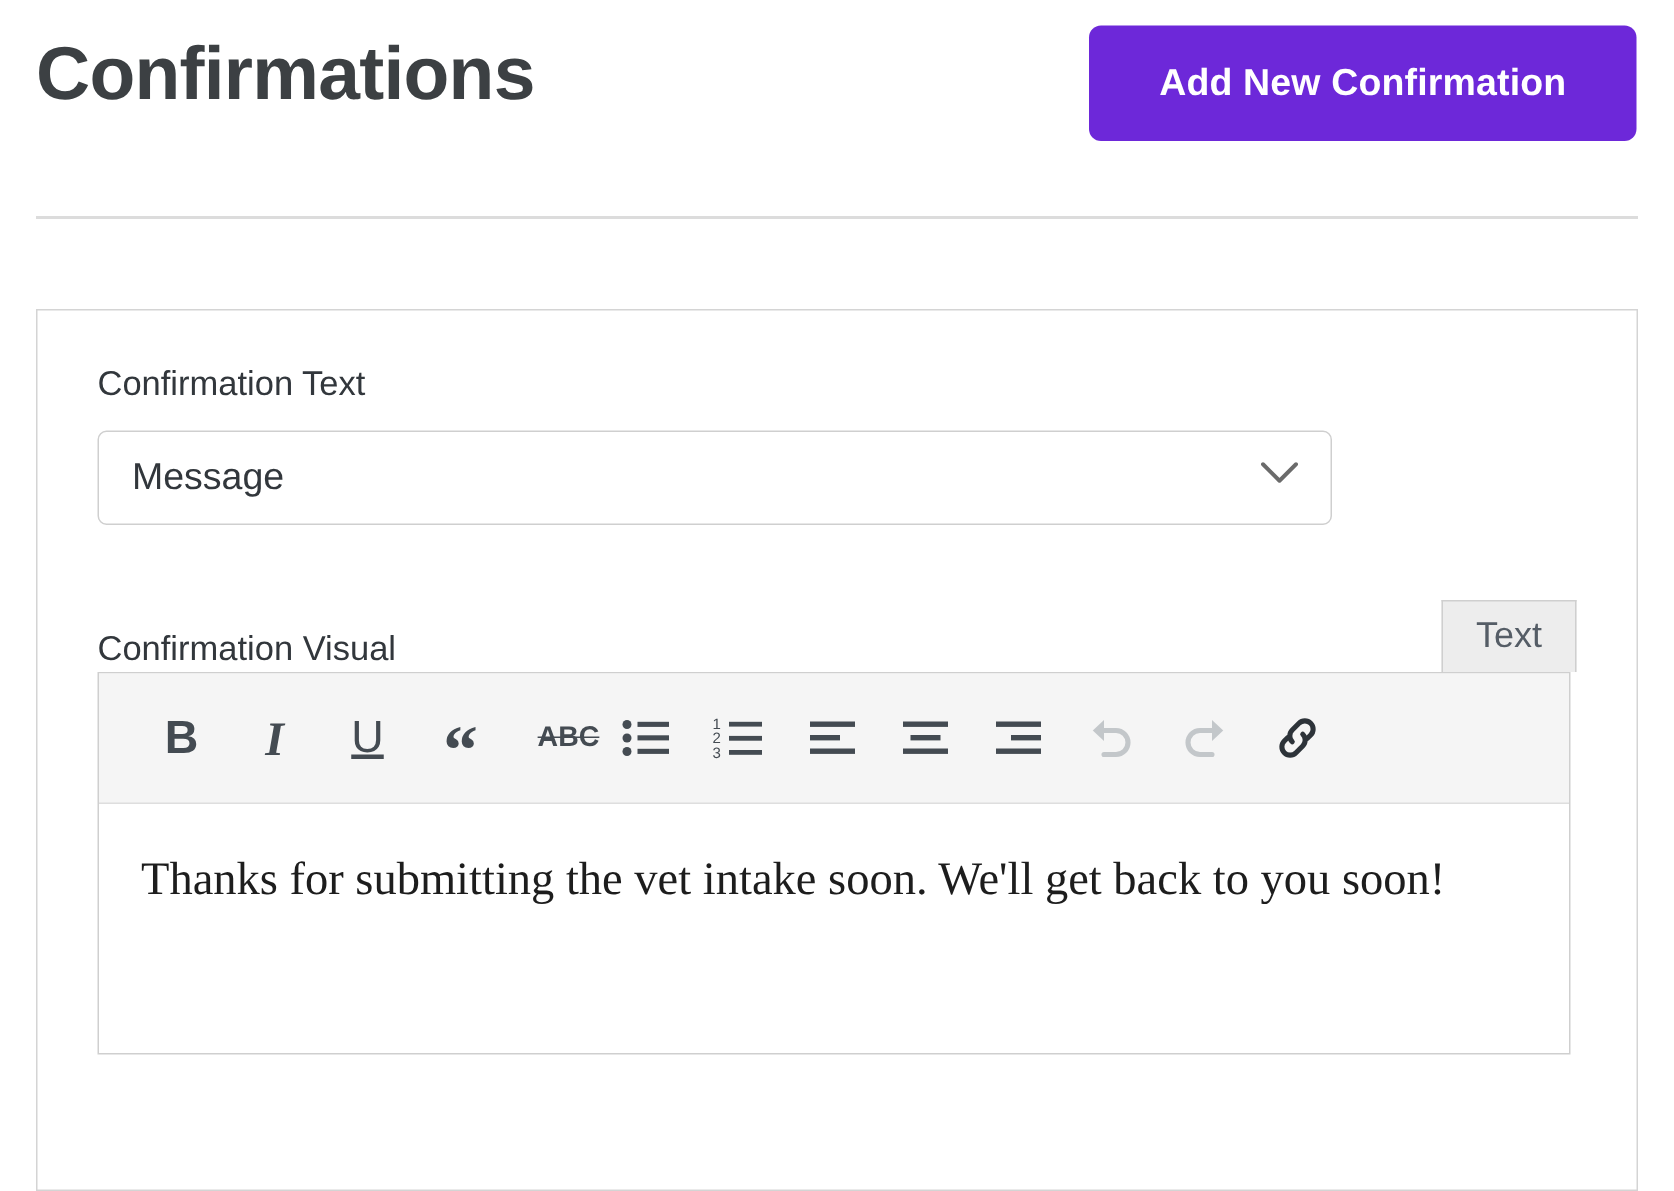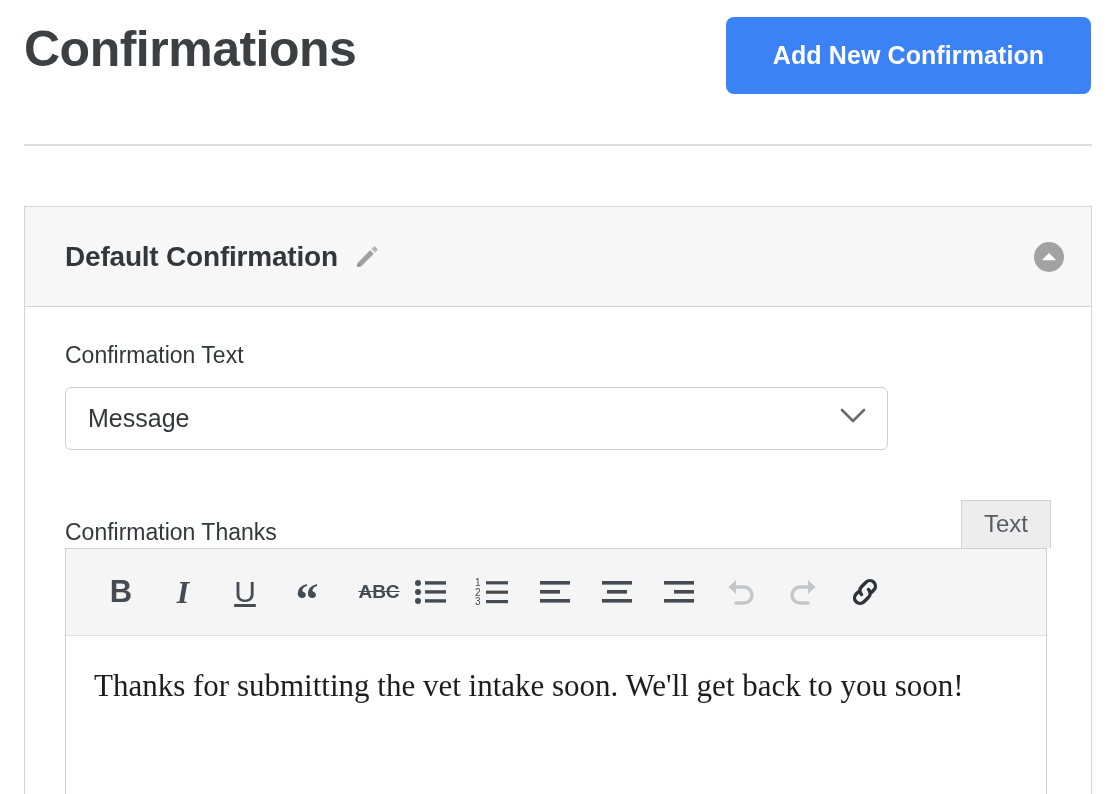--- a/index.html
+++ b/index.html
@@ -41,21 +41,21 @@
     letter-spacing: -0.5px;
     color: #3c4043;
     line-height: 1.1;
   }
   .add-new-button {
     position: absolute;
     right: 1px;
     top: 17px;
     width: 365px;
     height: 77px;
-    background: #3b82f6;
+    background: #6d28d9;
     border: none;
     border-radius: 8px;
     color: #ffffff;
     font-family: "Liberation Sans", sans-serif;
     font-size: 25px;
     font-weight: 700;
     letter-spacing: 0.1px;
     cursor: pointer;
     padding: 0;
   }
@@ -255,55 +255,38 @@
 
 <div class="page">
 
   <div class="page-header">
     <h1 class="page-title">Confirmations</h1>
     <button class="add-new-button">Add New Confirmation</button>
   </div>
 
   <div class="panel">
 
-    <div class="panel-header">
-      <span class="panel-title">Default Confirmation</span>
-      <span class="pencil-icon">
-        <svg width="26" height="26" viewBox="0 0 24 24" aria-hidden="true">
-          <path d="M3.5 17.2 L14.9 5.8 L18.2 9.1 L6.8 20.5 L2.9 21.1 Z" fill="#a0a0a0"></path>
-          <path d="M16.2 4.5 L18.1 2.6 C18.6 2.1 19.3 2.1 19.8 2.6 L21.4 4.2 C21.9 4.7 21.9 5.4 21.4 5.9 L19.5 7.8 Z" fill="#b5b5b5"></path>
-          <path d="M3.0 21.0 L3.5 17.6 L6.4 20.5 Z" fill="#8a8a8a"></path>
-        </svg>
-      </span>
-      <span class="toggle-icon">
-        <svg width="32" height="32" viewBox="0 0 32 32" aria-hidden="true">
-          <circle cx="16" cy="16" r="15" fill="#a2a2a2"></circle>
-          <path d="M9 19 L16 12 L23 19 L20.6 19 L16 14.9 L11.4 19 Z" fill="#ffffff"></path>
-          <path d="M9.6 19.3 L16 13.2 L22.4 19.3 L16 19.3 Z" fill="#ffffff"></path>
-        </svg>
-      </span>
-    </div>
 
     <div class="panel-body">
 
       <div class="field-label">Confirmation Text</div>
       <div class="select-wrap">
         <div class="select-box">
           <span>Message</span>
         </div>
         <span class="select-chevron">
           <svg width="26" height="16" viewBox="0 0 26 16" aria-hidden="true">
             <path d="M2 2 L13 13 L24 2" stroke="#6b6b6b" stroke-width="2.6" fill="none" stroke-linecap="round" stroke-linejoin="round"></path>
           </svg>
         </span>
       </div>
 
       <div class="editor-block">
         <div class="editor-label-row">
-          <div class="field-label" style="margin-bottom:0;">Confirmation Thanks</div>
+          <div class="field-label" style="margin-bottom:0;">Confirmation Visual</div>
           <div class="tabs">
             <div class="tab">Text</div>
           </div>
         </div>
 
         <div class="editor-frame">
           <div class="editor-toolbar">
 
             <button class="tb-btn">
               <span class="tb-glyph bold">B</span>

